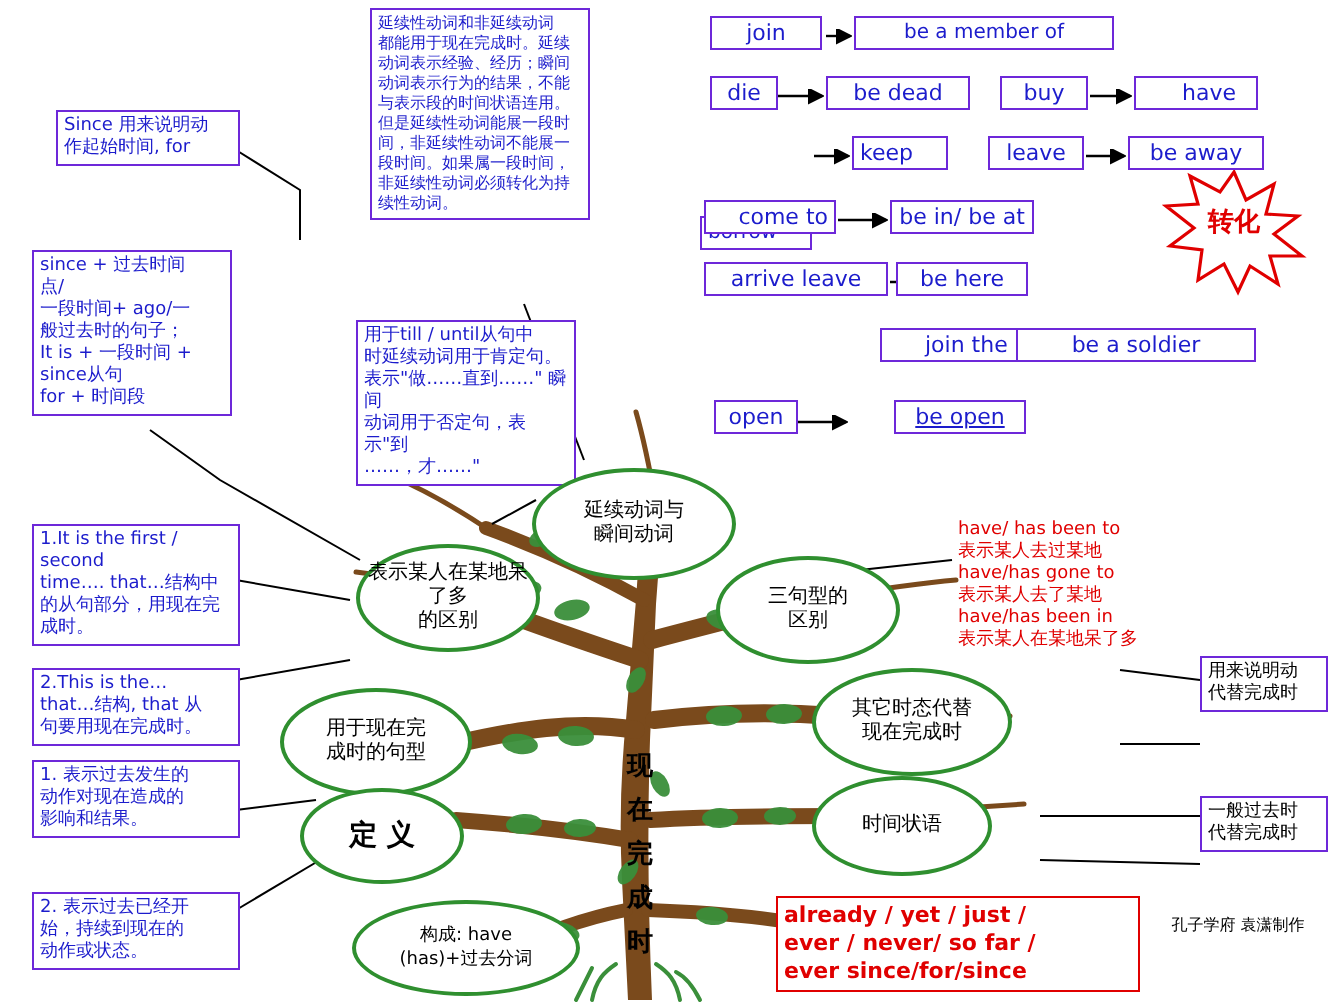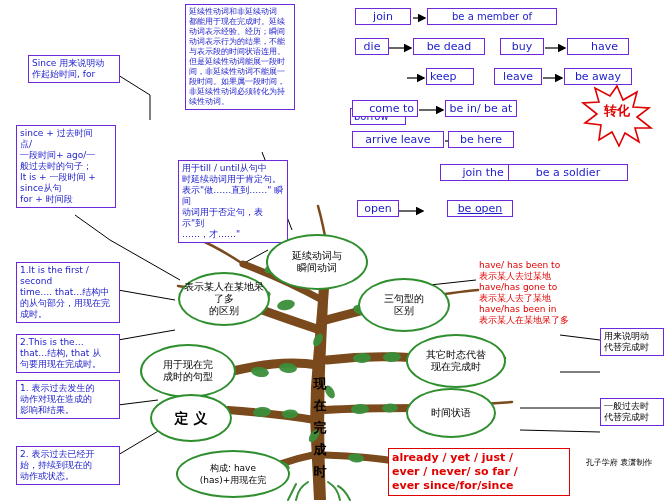--- a/index.html
+++ b/index.html
@@ -264,19 +264,19 @@
 的区别</div>
 <div class="ell" style="left:358px;top:278px;width:92px;height:54px;">三句型的
 区别</div>
 <div class="ell" style="left:140px;top:344px;width:96px;height:54px;">用于现在完
 成时的句型</div>
 <div class="ell" style="left:406px;top:334px;width:100px;height:54px;">其它时态代替
 现在完成时</div>
 <div class="ell" style="left:150px;top:394px;width:82px;height:48px;font-size:14px;font-weight:bold;">定 义</div>
 <div class="ell" style="left:406px;top:388px;width:90px;height:50px;">时间状语</div>
 <div class="ell" style="left:176px;top:450px;width:114px;height:48px;font-size:9px;">构成: have
-(has)+用现在完</div>
+(has)+过去分词</div>
 
 <div class="trunkword" style="left:312px;top:376px;">现</div>
 <div class="trunkword" style="left:312px;top:398px;">在</div>
 <div class="trunkword" style="left:312px;top:420px;">完</div>
 <div class="trunkword" style="left:312px;top:442px;">成</div>
 <div class="trunkword" style="left:312px;top:464px;">时</div>
 
 </body></html>

